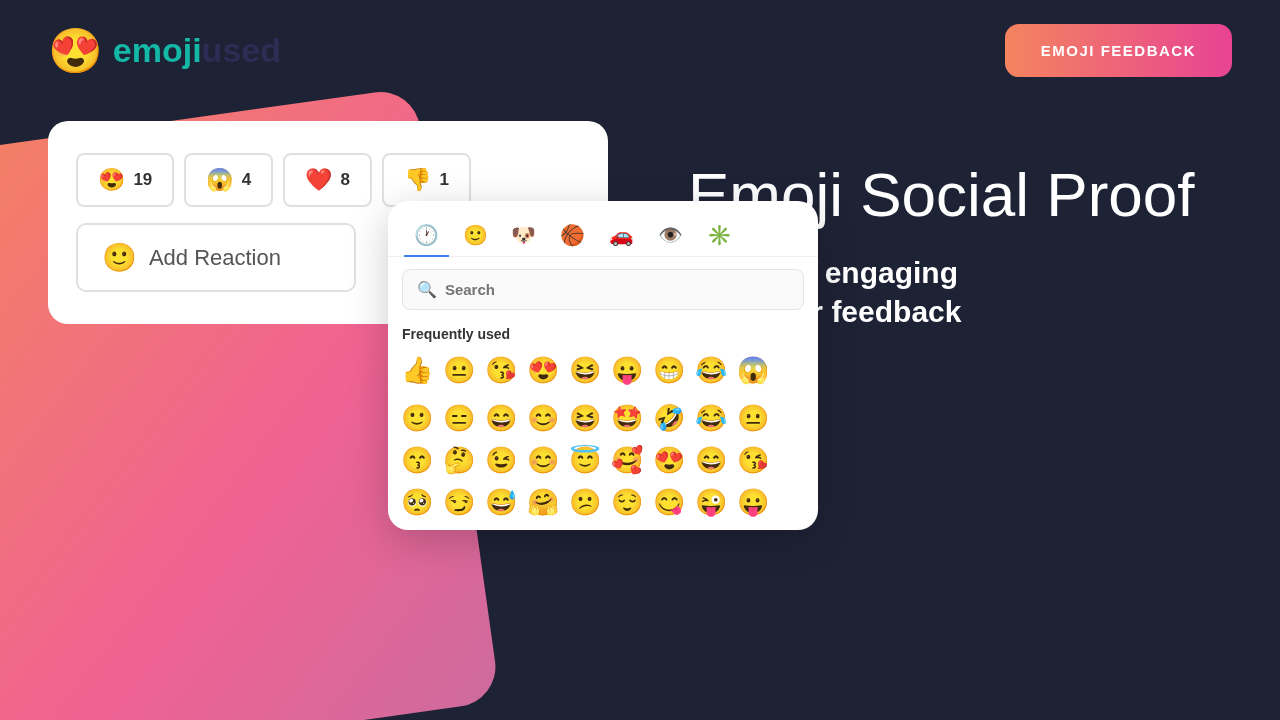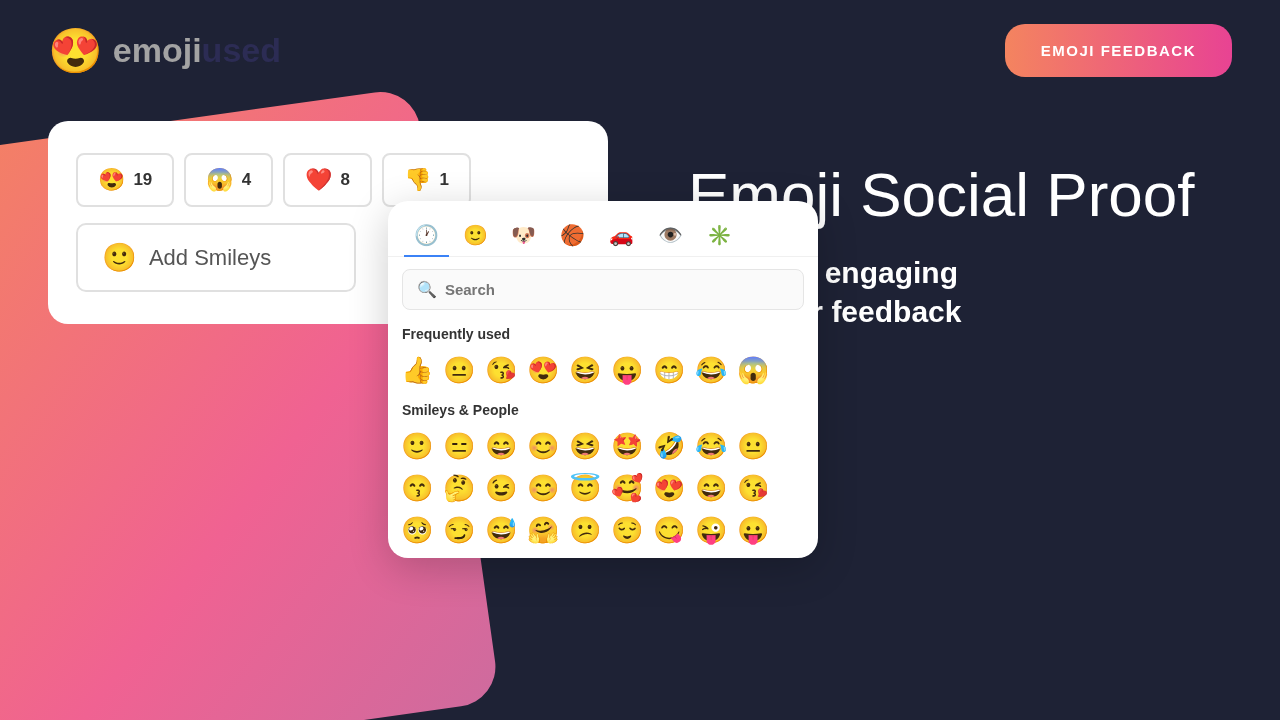--- a/index.html
+++ b/index.html
@@ -46,33 +46,33 @@
       font-size: 44px;
       line-height: 1;
     }
 
     .logo-text {
       font-size: 34px;
       font-weight: 400;
     }
 
     .logo-text span.bold {
-      color: #a3a3a3;
+      color: #14b8a6;
       font-weight: 800;
     }
 
     .logo-text span.dark {
       color: #2c2c54;
       font-weight: 700;
     }
 
     .emoji-feedback-btn {
       background: linear-gradient(90deg, #f4845f, #e84393);
       border: none;
-      border-radius: 20px;
+      border-radius: 14px;
       color: white;
       font-size: 15px;
       font-weight: 700;
       letter-spacing: 1.5px;
       padding: 18px 36px;
       cursor: pointer;
       text-transform: uppercase;
     }
 
     
@@ -289,21 +289,21 @@
           <span class="emoji">❤️</span>
           <span>8</span>
         </button>
         <button class="reaction-btn">
           <span class="emoji">👎</span>
           <span>1</span>
         </button>
       </div>
       <button class="add-reaction-btn">
         <span class="add-reaction-icon">🙂</span>
-        <span>Add Smileys</span>
+        <span>Add Reaction</span>
       </button>
     </div>
 
     <div class="emoji-picker">
 
       <div class="picker-tabs">
         <div class="picker-tab active">🕐</div>
         <div class="picker-tab">🙂</div>
         <div class="picker-tab">🐶</div>
         <div class="picker-tab">🏀</div>
@@ -323,21 +323,20 @@
         <span class="emoji-item">😐</span>
         <span class="emoji-item">😘</span>
         <span class="emoji-item">😍</span>
         <span class="emoji-item">😆</span>
         <span class="emoji-item">😛</span>
         <span class="emoji-item">😁</span>
         <span class="emoji-item">😂</span>
         <span class="emoji-item">😱</span>
       </div>
 
-      <div class="picker-section-label">Smileys &amp; People</div>
       <div class="emoji-grid">
         <span class="emoji-item">🙂</span>
         <span class="emoji-item">😑</span>
         <span class="emoji-item">😄</span>
         <span class="emoji-item">😊</span>
         <span class="emoji-item">😆</span>
         <span class="emoji-item">🤩</span>
         <span class="emoji-item">🤣</span>
         <span class="emoji-item">😂</span>
         <span class="emoji-item">😐</span>

